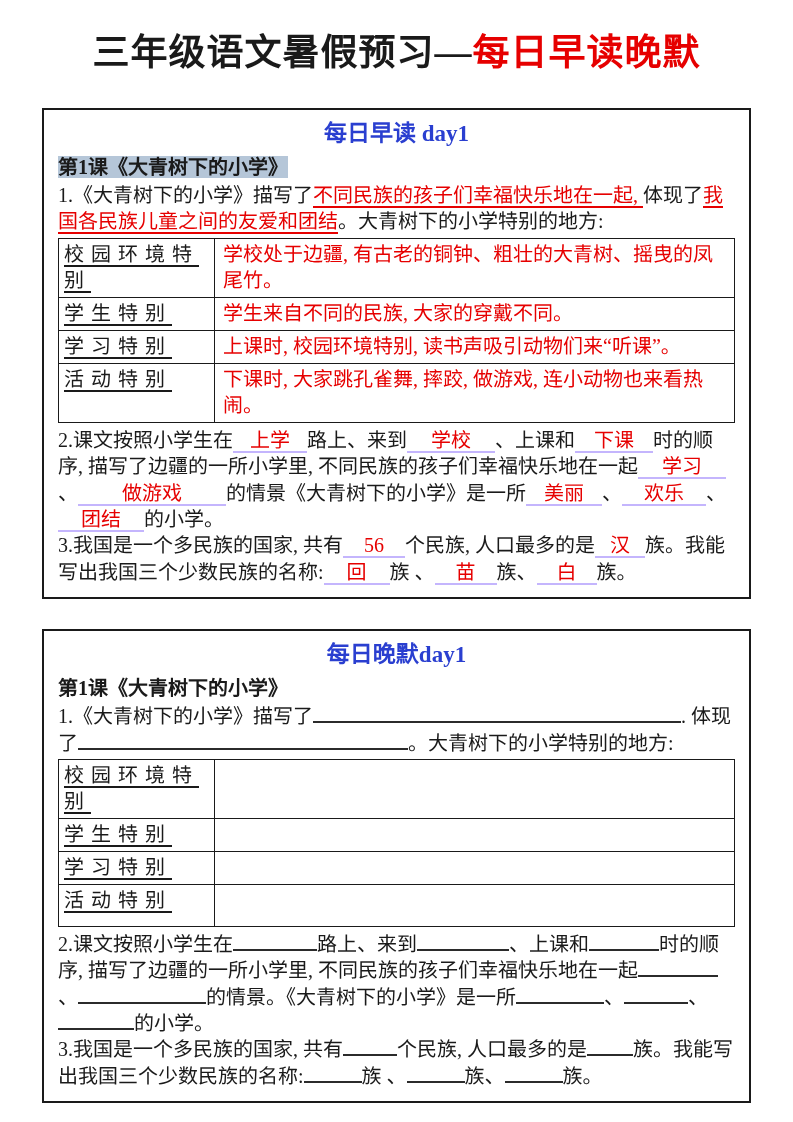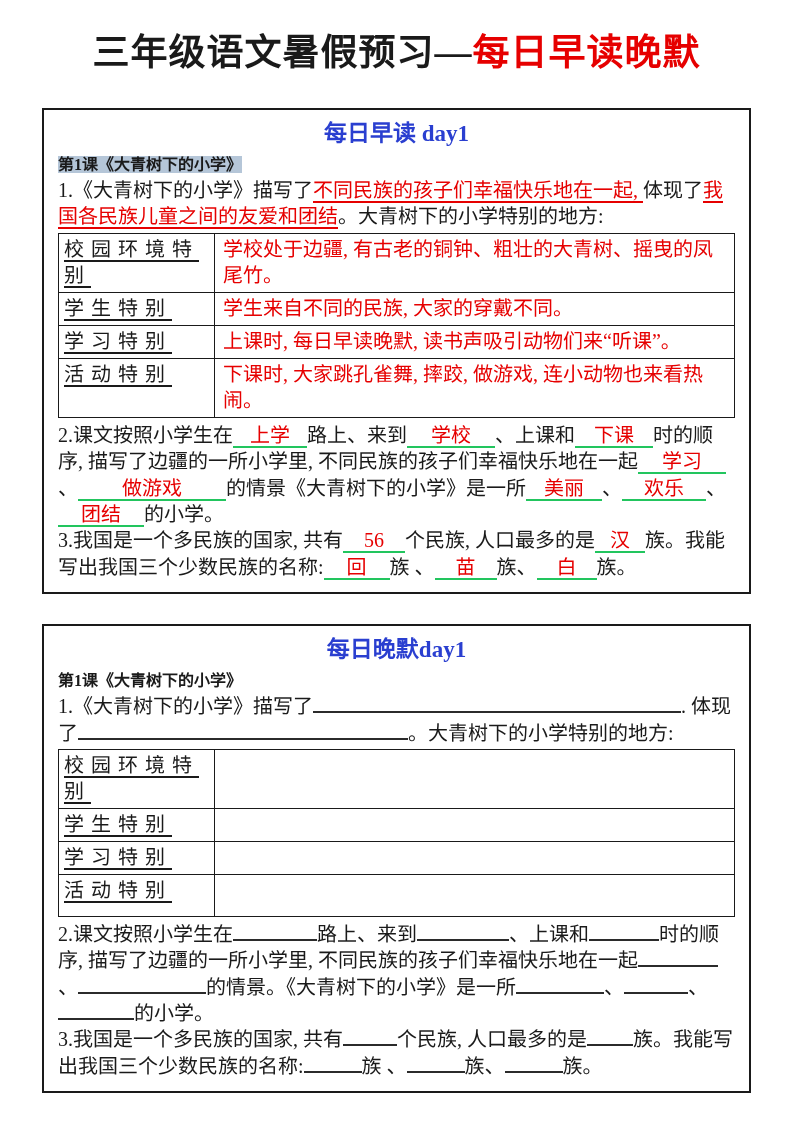--- a/index.html
+++ b/index.html
@@ -28,28 +28,28 @@
     padding: 4px 14px 12px;
     margin-bottom: 30px;
   }
   .section-header {
     text-align: center;
     font-size: 23px;
     font-weight: 700;
     color: #2a3fd0;
     margin: 0 0 3px;
   }
-  .lesson-line { font-size: 16px; font-weight: 700; margin: 0 0 2px; }
+  .lesson-line { font-size: 20px; font-weight: 700; margin: 0 0 2px; }
   .hl { background: #b5c6d8; }
 
   .para { font-size: 20px; line-height: 1.32; margin: 0; }
   .marked { color: #e60000; text-decoration: underline; text-underline-offset: 4px; }
   .ans {
     color: #e60000;
-    border-bottom: 2px solid #22c55e;
+    border-bottom: 2px solid #c4b5fd;
     padding: 0 11px;
     display: inline-block;
     line-height: 1.05;
     text-align: center;
   }
   .blank {
     display: inline-block;
     border-bottom: 2px solid #2b2b2b;
     height: 1em;
   }
@@ -91,21 +91,21 @@
         <tr>
           <td class="lbl">校园环境特别</td>
           <td class="val">学校处于边疆, 有古老的铜钟、粗壮的大青树、摇曳的凤尾竹。</td>
         </tr>
         <tr>
           <td class="lbl">学生特别</td>
           <td class="val">学生来自不同的民族, 大家的穿戴不同。</td>
         </tr>
         <tr>
           <td class="lbl">学习特别</td>
-          <td class="val">上课时, 每日早读晚默, 读书声吸引动物们来“听课”。</td>
+          <td class="val">上课时, 校园环境特别, 读书声吸引动物们来“听课”。</td>
         </tr>
         <tr>
           <td class="lbl">活动特别</td>
           <td class="val">下课时, 大家跳孔雀舞, 摔跤, 做游戏, 连小动物也来看热闹。</td>
         </tr>
       </tbody>
     </table>
 
     <p class="para"><span>2.课文按照小学生在</span><span class="ans" style="min-width:74px">上学</span><span>路上、来到</span><span class="ans" style="min-width:88px">学校</span><span>、上课和</span><span class="ans" style="min-width:78px">下课</span><span>时的顺序, 描写了边疆的一所小学里, 不同民族的孩子们幸福快乐地在一起</span><span class="ans" style="min-width:88px">学习</span><span>、</span><span class="ans" style="min-width:148px">做游戏</span><span>的情景《大青树下的小学》是一所</span><span class="ans" style="min-width:76px">美丽</span><span>、</span><span class="ans" style="min-width:84px">欢乐</span><span>、</span><span class="ans" style="min-width:86px">团结</span><span>的小学。</span></p>
 

